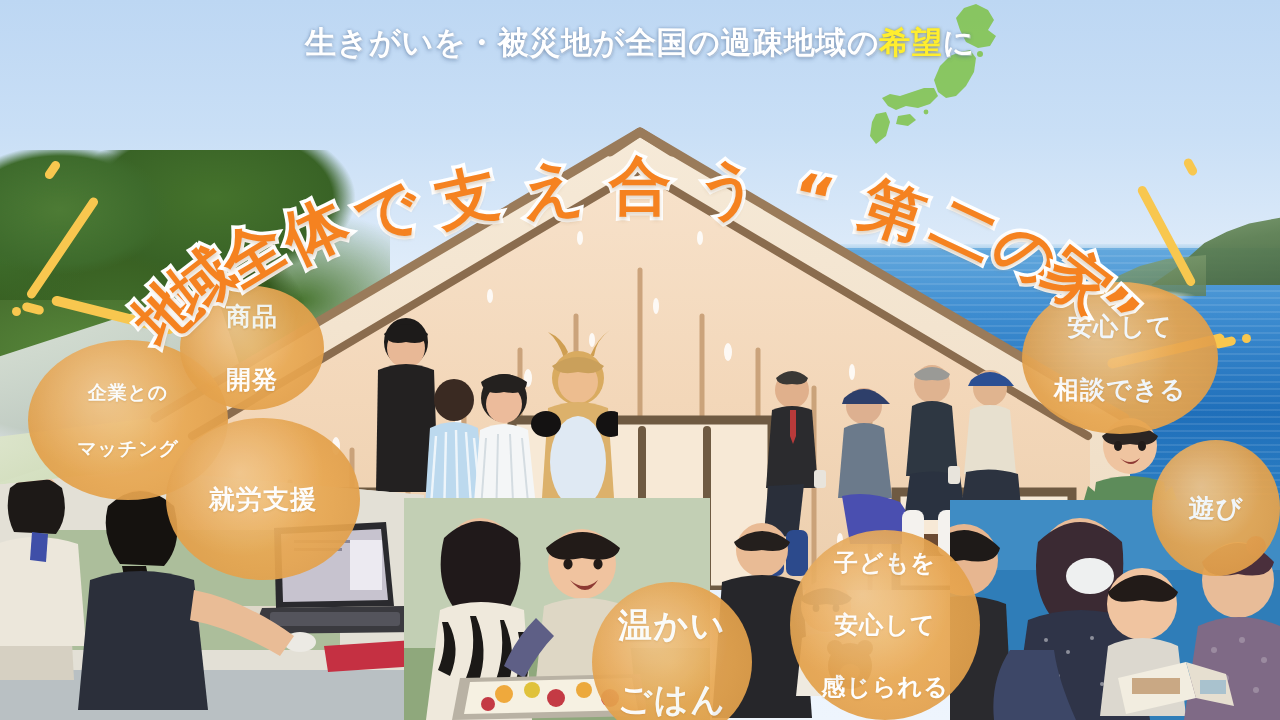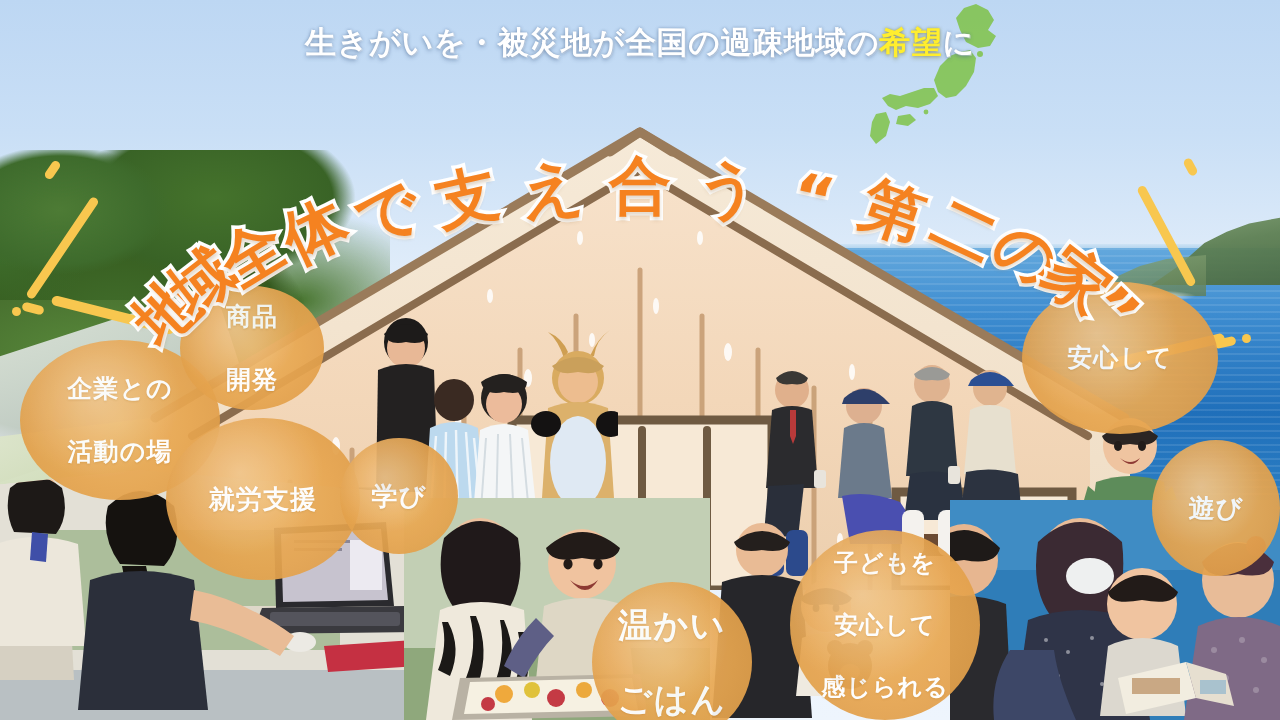--- a/index.html
+++ b/index.html
@@ -527,52 +527,50 @@
   </div>
 
   <div class="layer" style="left:1090px;top:120px;width:200px;height:180px;">
     <div class="stroke" style="left:96px;  top:38px;  width:9px; height:18px; transform:rotate(-28deg);"></div>
     <div class="stroke" style="left:72px;  top:60px;  width:9px; height:112px; transform:rotate(-28deg);"></div>
     <div class="dot" style="left:152px; top:214px; width:9px;  height:9px;"></div>
     <div class="stroke" style="left:124px; top:218px; width:22px; height:9px; transform:rotate(-13deg);"></div>
     <div class="stroke" style="left:16px;  top:226px; width:120px;height:10px; transform:rotate(-13deg);"></div>
   </div>
 
-  <div class="bubble" style="left:20px; top:340px; width:200px; height:160px; font-size:25px;">
+  <div class="bubble" style="left:28px; top:340px; width:200px; height:160px; font-size:19px;">
     <span>企業との</span>
-    <span>活動の場</span>
+    <span>マッチング</span>
   </div>
 
   <div class="bubble" style="left:180px; top:286px; width:144px; height:124px; font-size:25px;">
     <span>商品</span>
     <span>開発</span>
   </div>
 
   <div class="bubble" style="left:166px; top:418px; width:194px; height:162px; font-size:26px;">
     <span>就労支援</span>
   </div>
 
-  <div class="bubble" style="left:340px; top:438px; width:118px; height:116px; font-size:26px;">
-    <span>学び</span>
-  </div>
 
 
   <div class="bubble" style="left:592px; top:582px; width:160px; height:160px; font-size:34px;">
     <span>温かい</span>
     <span>ごはん</span>
   </div>
 
   <div class="bubble" style="left:790px; top:530px; width:190px; height:190px; font-size:24px;">
     <span>子どもを</span>
     <span>安心して</span>
     <span>感じられる</span>
   </div>
 
   <div class="bubble" style="left:1022px; top:282px; width:196px; height:152px; font-size:25px;">
     <span>安心して</span>
+    <span>相談できる</span>
   </div>
 
   <div class="bubble" style="left:1152px; top:440px; width:128px; height:136px; font-size:26px;">
     <span>遊び</span>
   </div>
 
   <div class="sub-title">
     <span>生きがいを・被災地が全国の過疎地域の</span><span class="hope">希望</span><span>に</span>
   </div>
 

